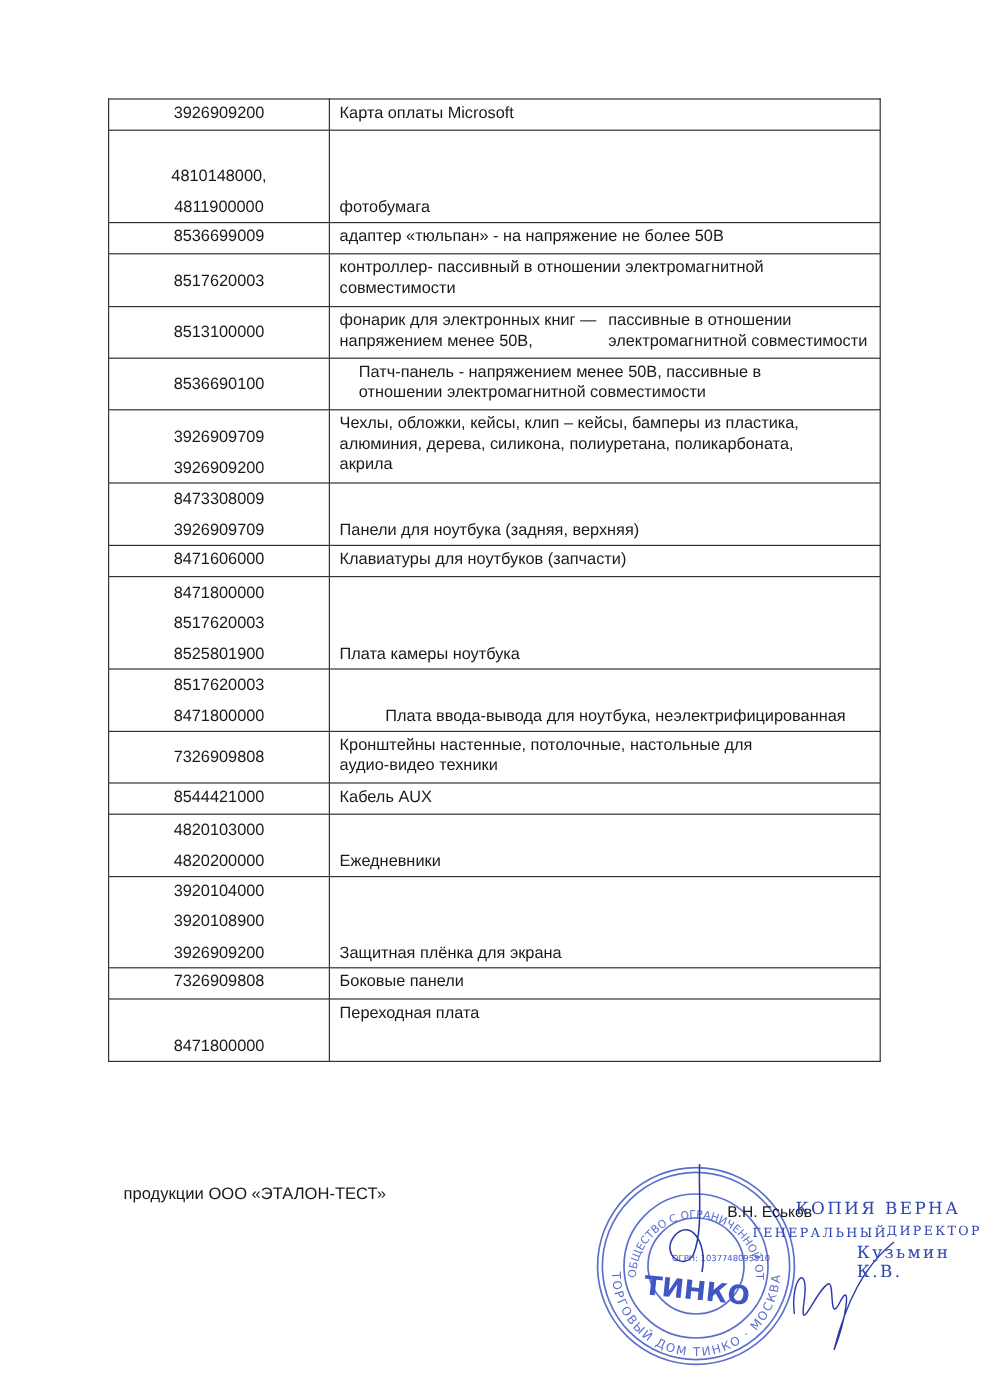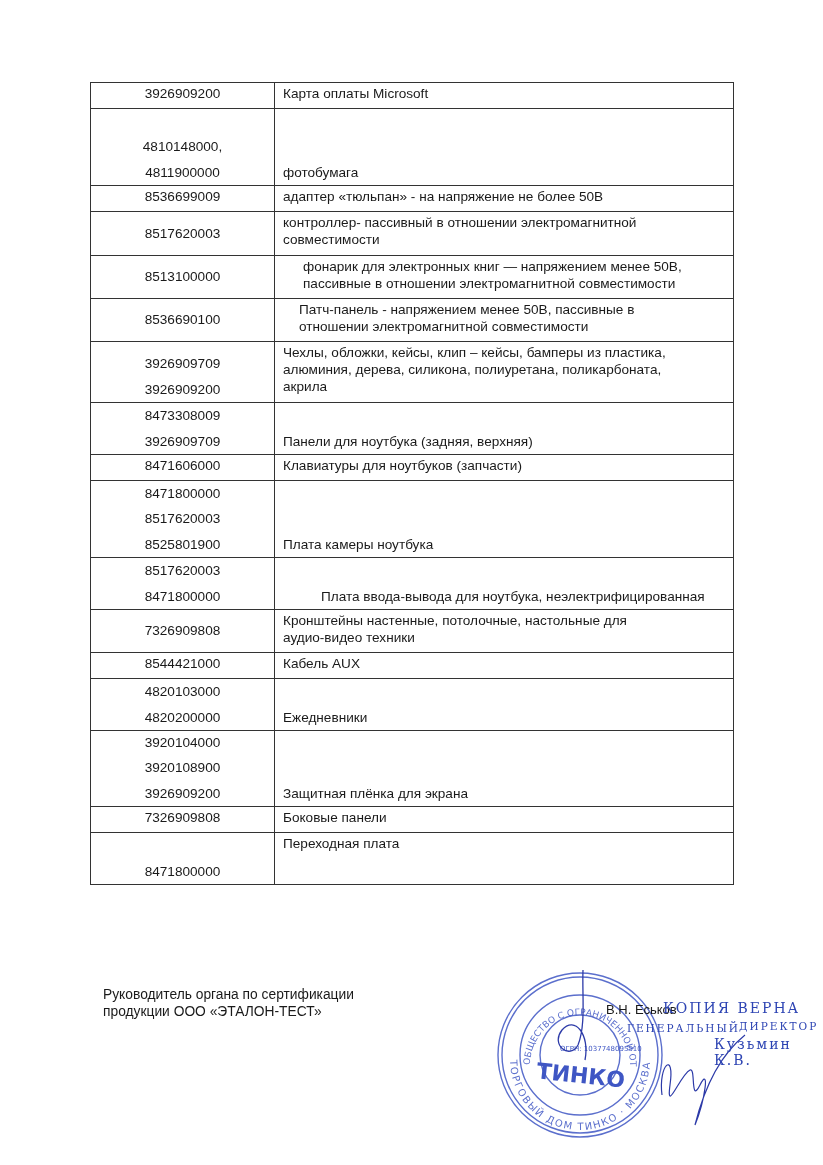--- a/index.html
+++ b/index.html
@@ -72,21 +72,21 @@
           </div>
         </td>
       </tr>
       <tr style="height: 43px;">
         <td class="code" style="height: 42px;">
           <div class="codes" style="height: 42px; justify-content: center;">
             <span class="code-line">8513100000</span>
           </div>
         </td>
         <td class="desc">
-          <div style="display: flex; flex-direction: column; height: 42px; justify-content: flex-start; padding-top: 2px; box-sizing: border-box; margin-left: 20px;">
+          <div style="display: flex; height: 42px; justify-content: flex-start; padding-top: 2px; box-sizing: border-box;">
             <span class="line">фонарик для электронных книг — напряжением менее 50В,</span>
             <span class="line">пассивные в отношении электромагнитной совместимости</span>
           </div>
         </td>
       </tr>
       <tr style="height: 43px;">
         <td class="code" style="height: 42px;">
           <div class="codes" style="height: 42px; justify-content: center;">
             <span class="code-line">8536690100</span>
           </div>
@@ -238,21 +238,20 @@
         <td class="desc">
           <div style="display: flex; flex-direction: column; height: 51px; justify-content: flex-start; padding-top: 2px; box-sizing: border-box;">
             <span class="line">Переходная плата</span>
           </div>
         </td>
       </tr>
     </tbody>
 </table>
 
 <div class="footer">
-  <div>Руководитель органа по сертификации</div>
   <div>продукции ООО «ЭТАЛОН-ТЕСТ»</div>
 </div>
 
 <svg class="stamp" width="330" height="195" viewBox="0 0 330 195">
   <g fill="none" stroke="#3f56c4" stroke-width="1.4" opacity="0.85">
     <circle cx="90" cy="90" r="82"></circle>
     <circle cx="90" cy="90" r="78"></circle>
     <circle cx="90" cy="90" r="60"></circle>
     <circle cx="90" cy="90" r="40"></circle>
   </g>

